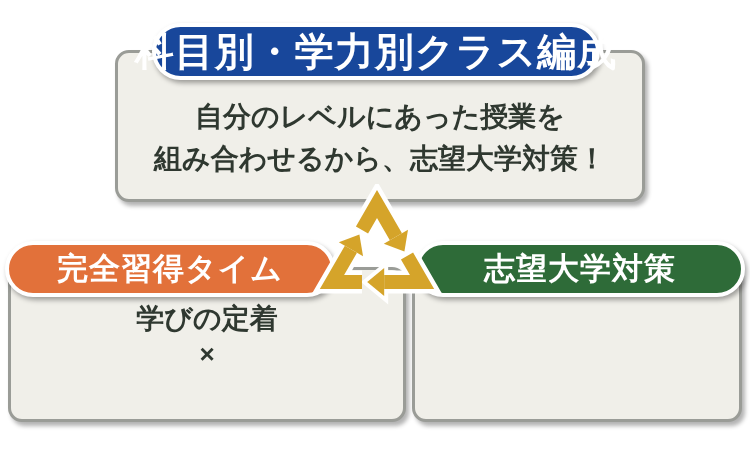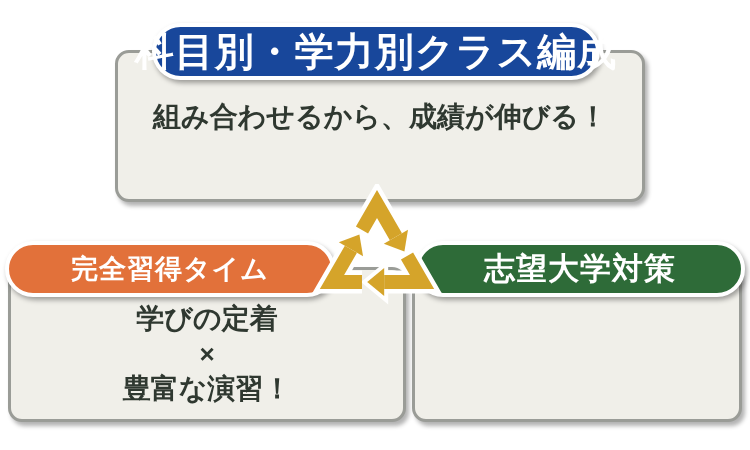--- a/index.html
+++ b/index.html
@@ -25,54 +25,54 @@
 
   .body-text{color:#2f3830;font-weight:bold;}
 
   
   .panel.top{left:115px;top:50px;width:530px;height:152px;}
   .pill.top{left:152px;top:23px;width:448px;height:57px;font-size:39px;}
   .panel.top .body-text{padding-top:43px;font-size:28px;line-height:42px;}
 
   
   .panel.left{left:8px;top:267px;width:398px;height:155px;}
-  .pill.left{left:5px;top:241px;width:330px;height:56px;font-size:27px;}
+  .pill.left{left:5px;top:241px;width:330px;height:56px;font-size:31px;}
   .panel.left .body-text{padding-top:30px;font-size:28px;line-height:38px;}
   .panel.left .x-line{font-size:26px;line-height:32px;}
 
   
   .panel.right{left:412px;top:267px;width:330px;height:155px;}
   .pill.right{left:415px;top:241px;width:330px;height:56px;font-size:31px;}
   .panel.right .body-text{padding-top:40px;font-size:28px;line-height:44px;}
 
   .line{display:block;}
   .cycle-svg{position:absolute;left:305px;top:184px;z-index:6;}
 </style>
 </head>
 <body>
 
 <div class="canvas">
 
   <section class="group">
     <div class="panel top">
       <div class="body-text">
-        <span class="line">組み合わせるから、成績が伸びる！</span>
+        <span class="line">自分のレベルにあった授業を</span>
+        <span class="line">組み合わせるから、志望大学対策！</span>
       </div>
     </div>
     <div class="pill navy top">
       <span>科目別・学力別クラス編成</span>
     </div>
   </section>
 
   <section class="group">
     <div class="panel left">
       <div class="body-text">
         <span class="line">学びの定着</span>
         <span class="line x-line">×</span>
-        <span class="line">豊富な演習！</span>
       </div>
     </div>
     <div class="pill orange left">
       <span>完全習得タイム</span>
     </div>
   </section>
 
   <section class="group">
     <div class="panel right">
       <div class="body-text">

